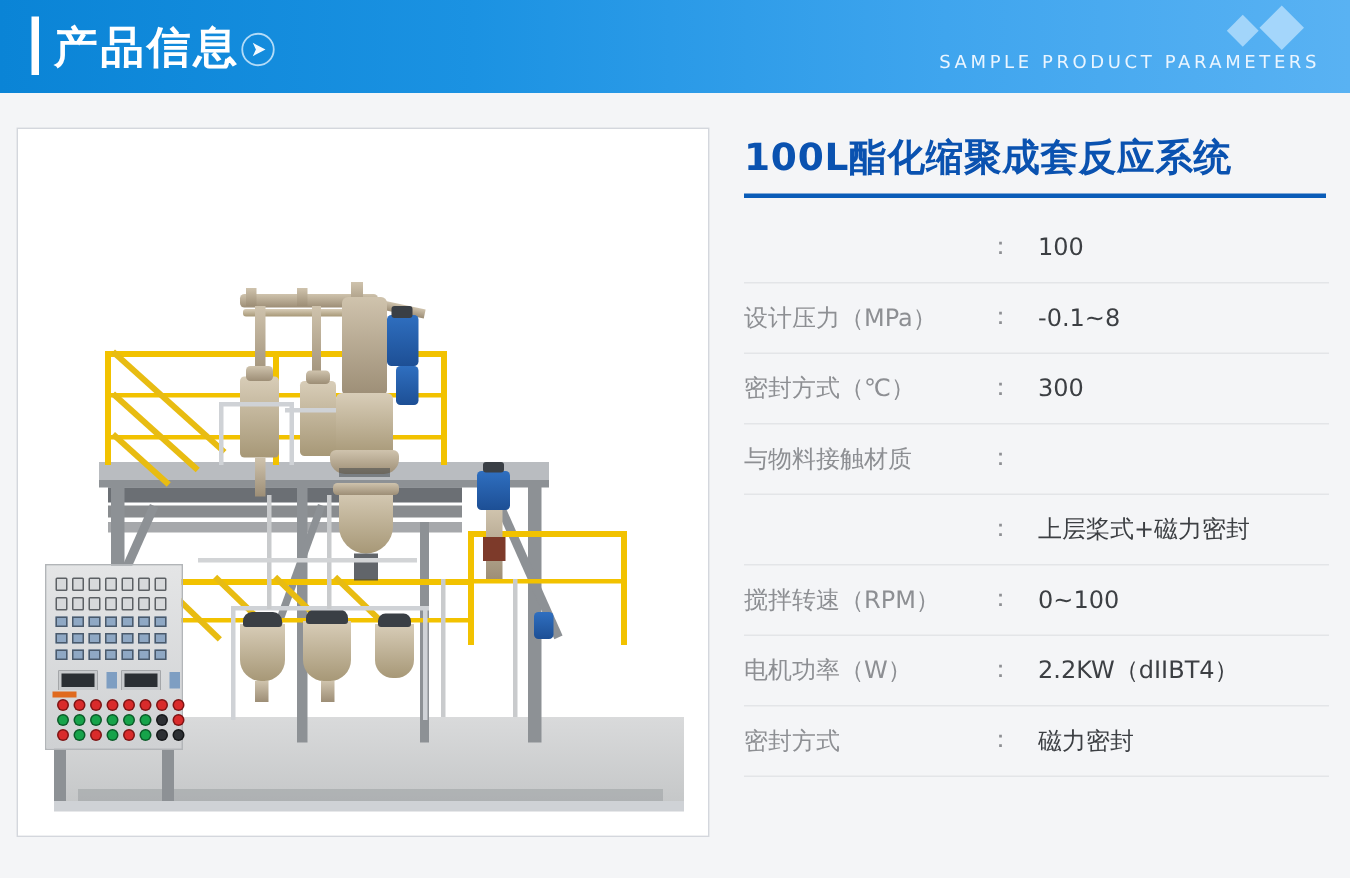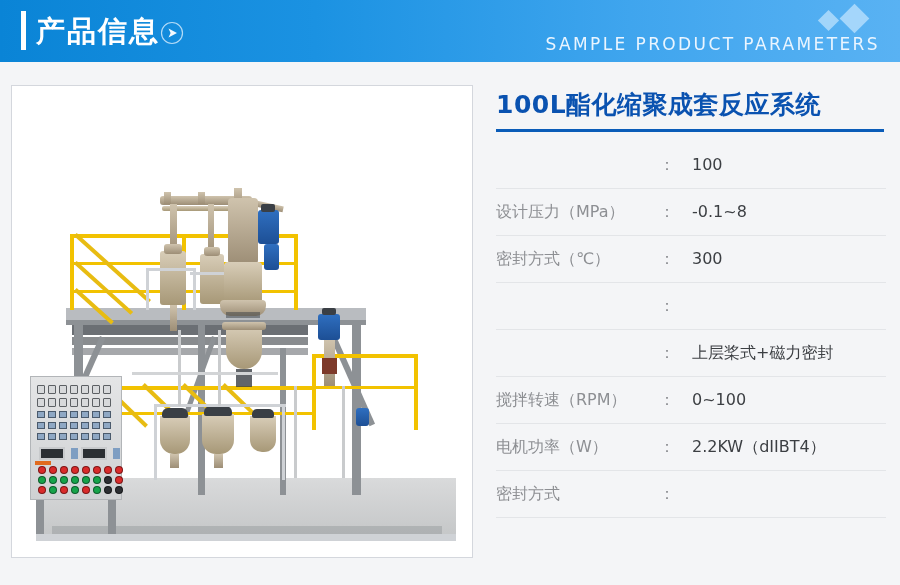--- a/index.html
+++ b/index.html
@@ -27,21 +27,21 @@
     font-size:29px;font-weight:bold;color:#ffffff;
     letter-spacing:2px;line-height:38px;
     font-family:"DejaVu Sans","Liberation Sans",sans-serif;
     white-space:nowrap;
   }
   .hdr-arrow{
     position:absolute;left:160px;top:21px;width:24px;height:24px;
   }
   .hdr-sub{
     position:absolute;right:20px;top:34px;
-    font-size:17px;color:#eaf5ff;letter-spacing:2.4px;
+    font-size:12px;color:#eaf5ff;letter-spacing:2.4px;
     white-space:nowrap;
     font-family:"DejaVu Sans","Liberation Sans",sans-serif;
   }
   .diamonds{
     position:absolute;right:18px;top:6px;width:66px;height:26px;
   }
   .dia{
     position:absolute;background:#a9d8fb;
     transform:rotate(45deg);
   }
@@ -355,20 +355,21 @@
       <span class="val">-0.1~8</span>
     </div>
 
     <div class="row">
       <span class="lab">密封方式（℃）</span>
       <span class="colon">：</span>
       <span class="val">300</span>
     </div>
 
     <div class="row">
+      <span class="lab">与物料接触材质</span>
       <span class="colon">：</span>
     </div>
 
     <div class="row">
       <span class="colon">：</span>
       <span class="val">上层桨式+磁力密封</span>
     </div>
 
     <div class="row">
       <span class="lab">搅拌转速（RPM）</span>
@@ -378,17 +379,18 @@
 
     <div class="row">
       <span class="lab">电机功率（W）</span>
       <span class="colon">：</span>
       <span class="val">2.2KW（dIIBT4）</span>
     </div>
 
     <div class="row">
       <span class="lab">密封方式</span>
       <span class="colon">：</span>
+      <span class="val">磁力密封</span>
     </div>
 
 
   </div>
 </div>
 
 </body></html>

